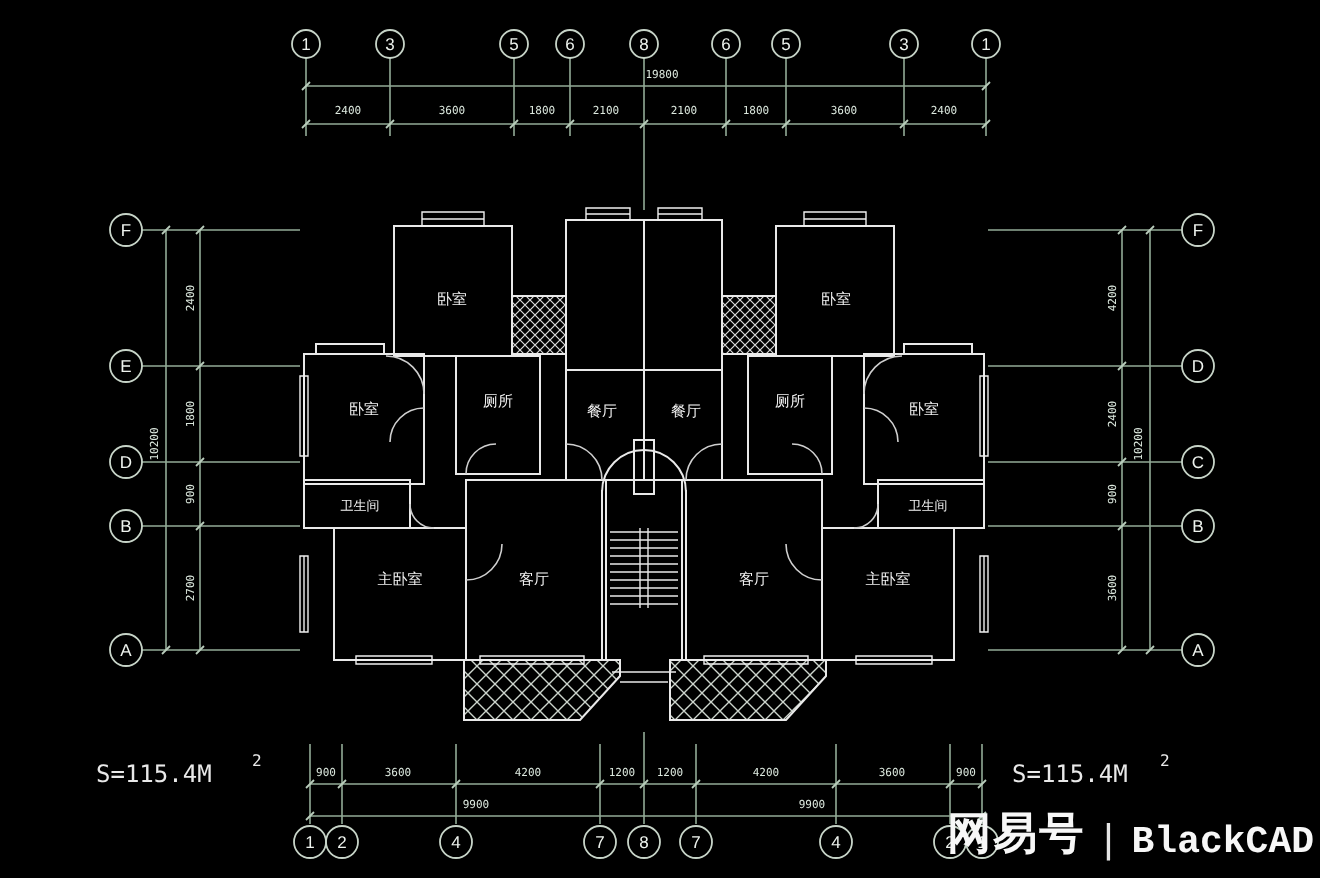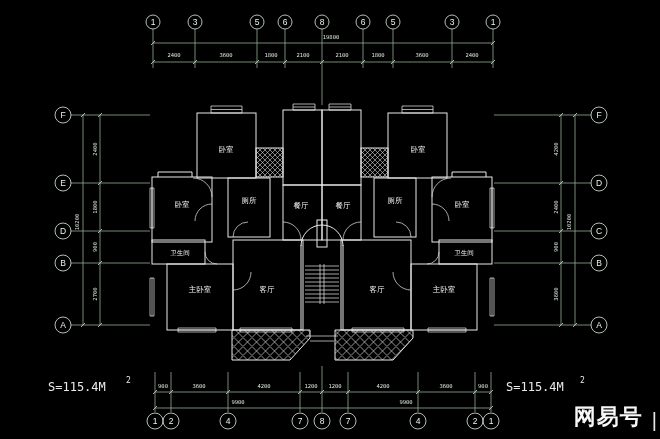--- a/index.html
+++ b/index.html
@@ -232,14 +232,15 @@
     <text x="48" y="391" font-size="12">S=115.4M</text>
     <text x="126" y="383" font-size="8">2</text>
     <text x="506" y="391" font-size="12">S=115.4M</text>
     <text x="580" y="383" font-size="8">2</text>
   </g>
 </svg>
 
 <div class="watermark">
   <span class="wm-brand">网易号</span>
   <span class="wm-div">|</span>
+  <span class="wm-name">BlackCAD</span>
 </div>
 </div>
 
 </body></html>

